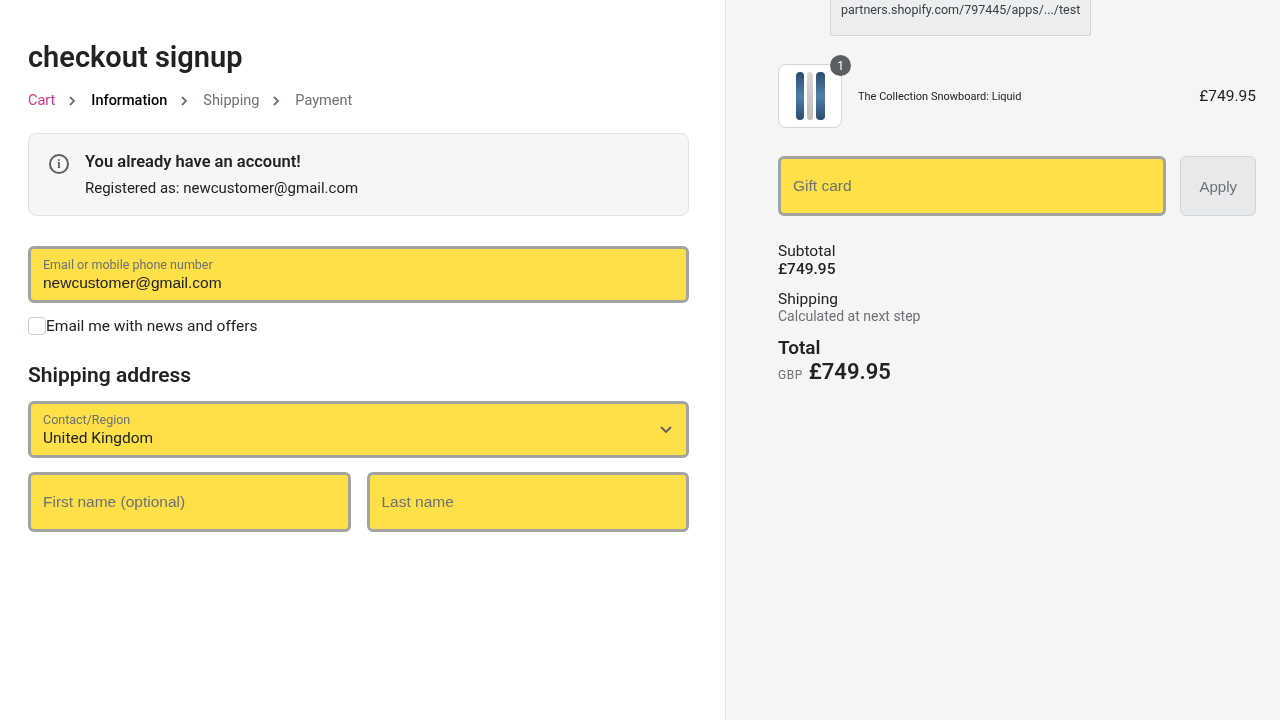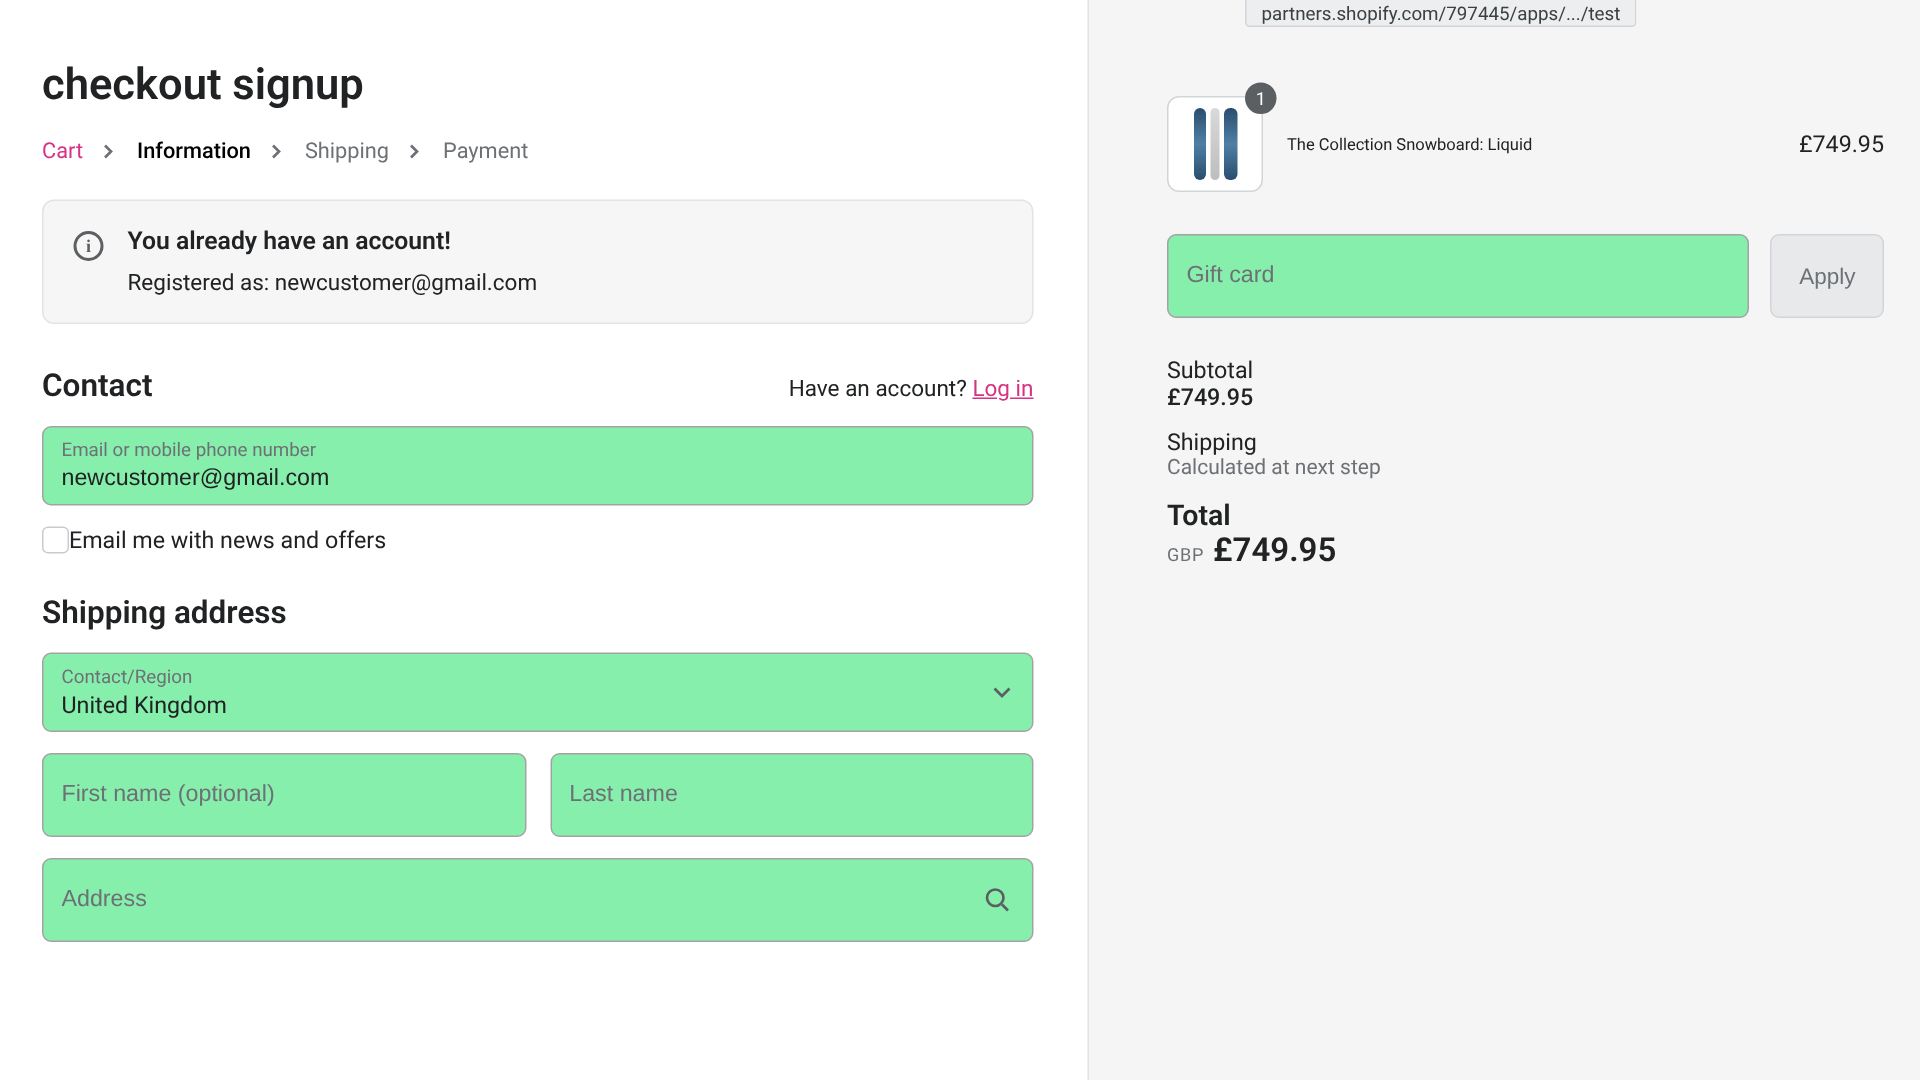--- a/index.html
+++ b/index.html
@@ -62,26 +62,26 @@
   .notice-title { font-weight:600; font-size:16.5px; margin-bottom:8px;}
   .notice-sub { font-size:15px; color:#202223;}
   .section-head {
     display:flex; justify-content:space-between; align-items:baseline;
     margin-bottom: 14px;
   }
   .section-head h2 { font-size:21px; font-weight:600; }
   .section-head .right-text { font-size:15px; color:#202223;}
   .section-head .right-text a { color:#d63384; text-decoration: underline; cursor:pointer;}
   .field {
-    border:1px solid #a3a3a3;
+    border:3px solid #a3a3a3;
     border-radius:6px;
     padding: 8px 12px 8px 12px;
     margin-bottom: 14px;
     position: relative;
-    background:#86efac;
+    background:#fde047;
   }
   .field.floating label {
     display:block;
     font-size:12.5px;
     color:#6d7175;
     margin-bottom:2px;
   }
   .field input, .field .value {
     border:none; outline:none; width:100%;
     font-size:15.5px; color:#202223;
@@ -107,21 +107,21 @@
     cursor:pointer;
   }
   .check-row span { font-size:15.5px; }
 
   
   .url-tooltip {
     position:absolute;
     top:0; left:104px;
     background:#eceeef;
     border:1px solid #d2d5d8;
-    padding: 2px 10px 0 10px;
+    padding: 2px 10px 18px 10px;
     font-size:12.5px;
     color:#3c4043;
     border-radius: 0 0 3px 3px;
     border-top:none;
   }
   .summary { padding-top: 64px; }
   .line-item { display:flex; align-items:center; gap:16px; margin-bottom: 28px;}
   .thumb-wrap { position:relative; }
   .thumb {
     width:64px;height:64px;border:1px solid #d2d5d8;border-radius:8px;
@@ -192,26 +192,20 @@
   </nav>
 
   <div class="notice">
     <div class="icon">i</div>
     <div>
       <div class="notice-title">You already have an account!</div>
       <div class="notice-sub">Registered as: newcustomer@gmail.com</div>
     </div>
   </div>
 
-  <div class="section-head">
-    <h2>Contact</h2>
-    <div class="right-text">
-      <span>Have an account? </span><a>Log in</a>
-    </div>
-  </div>
 
   <div class="field floating">
     <label>Email or mobile phone number</label>
     <input type="text" value="newcustomer@gmail.com" style="">
   </div>
 
   <div class="check-row">
     <div class="box"></div>
     <span>Email me with news and offers</span>
   </div>
@@ -232,29 +226,20 @@
 
   <div class="row2">
     <div class="field empty">
       <input type="text" placeholder="First name (optional)" style="">
     </div>
     <div class="field empty">
       <input type="text" placeholder="Last name" style="">
     </div>
   </div>
 
-  <div class="field empty" style="position:relative;">
-    <input type="text" placeholder="Address" style="">
-    <span class="search-ico">
-      <svg width="18" height="18" viewBox="0 0 18 18">
-          <circle cx="7.5" cy="7.5" r="5.5" stroke="#5c5f62" stroke-width="1.8" fill="none"></circle>
-          <line x1="12" y1="12" x2="16" y2="16" stroke="#5c5f62" stroke-width="1.8"></line>
-        </svg>
-    </span>
-  </div>
 </div>
 
 <div class="right">
   <div class="url-tooltip">partners.shopify.com/797445/apps/.../test</div>
 
   <div class="summary">
     <div class="line-item">
       <div class="thumb-wrap">
         <div class="thumb">
           <div class="board"></div>

